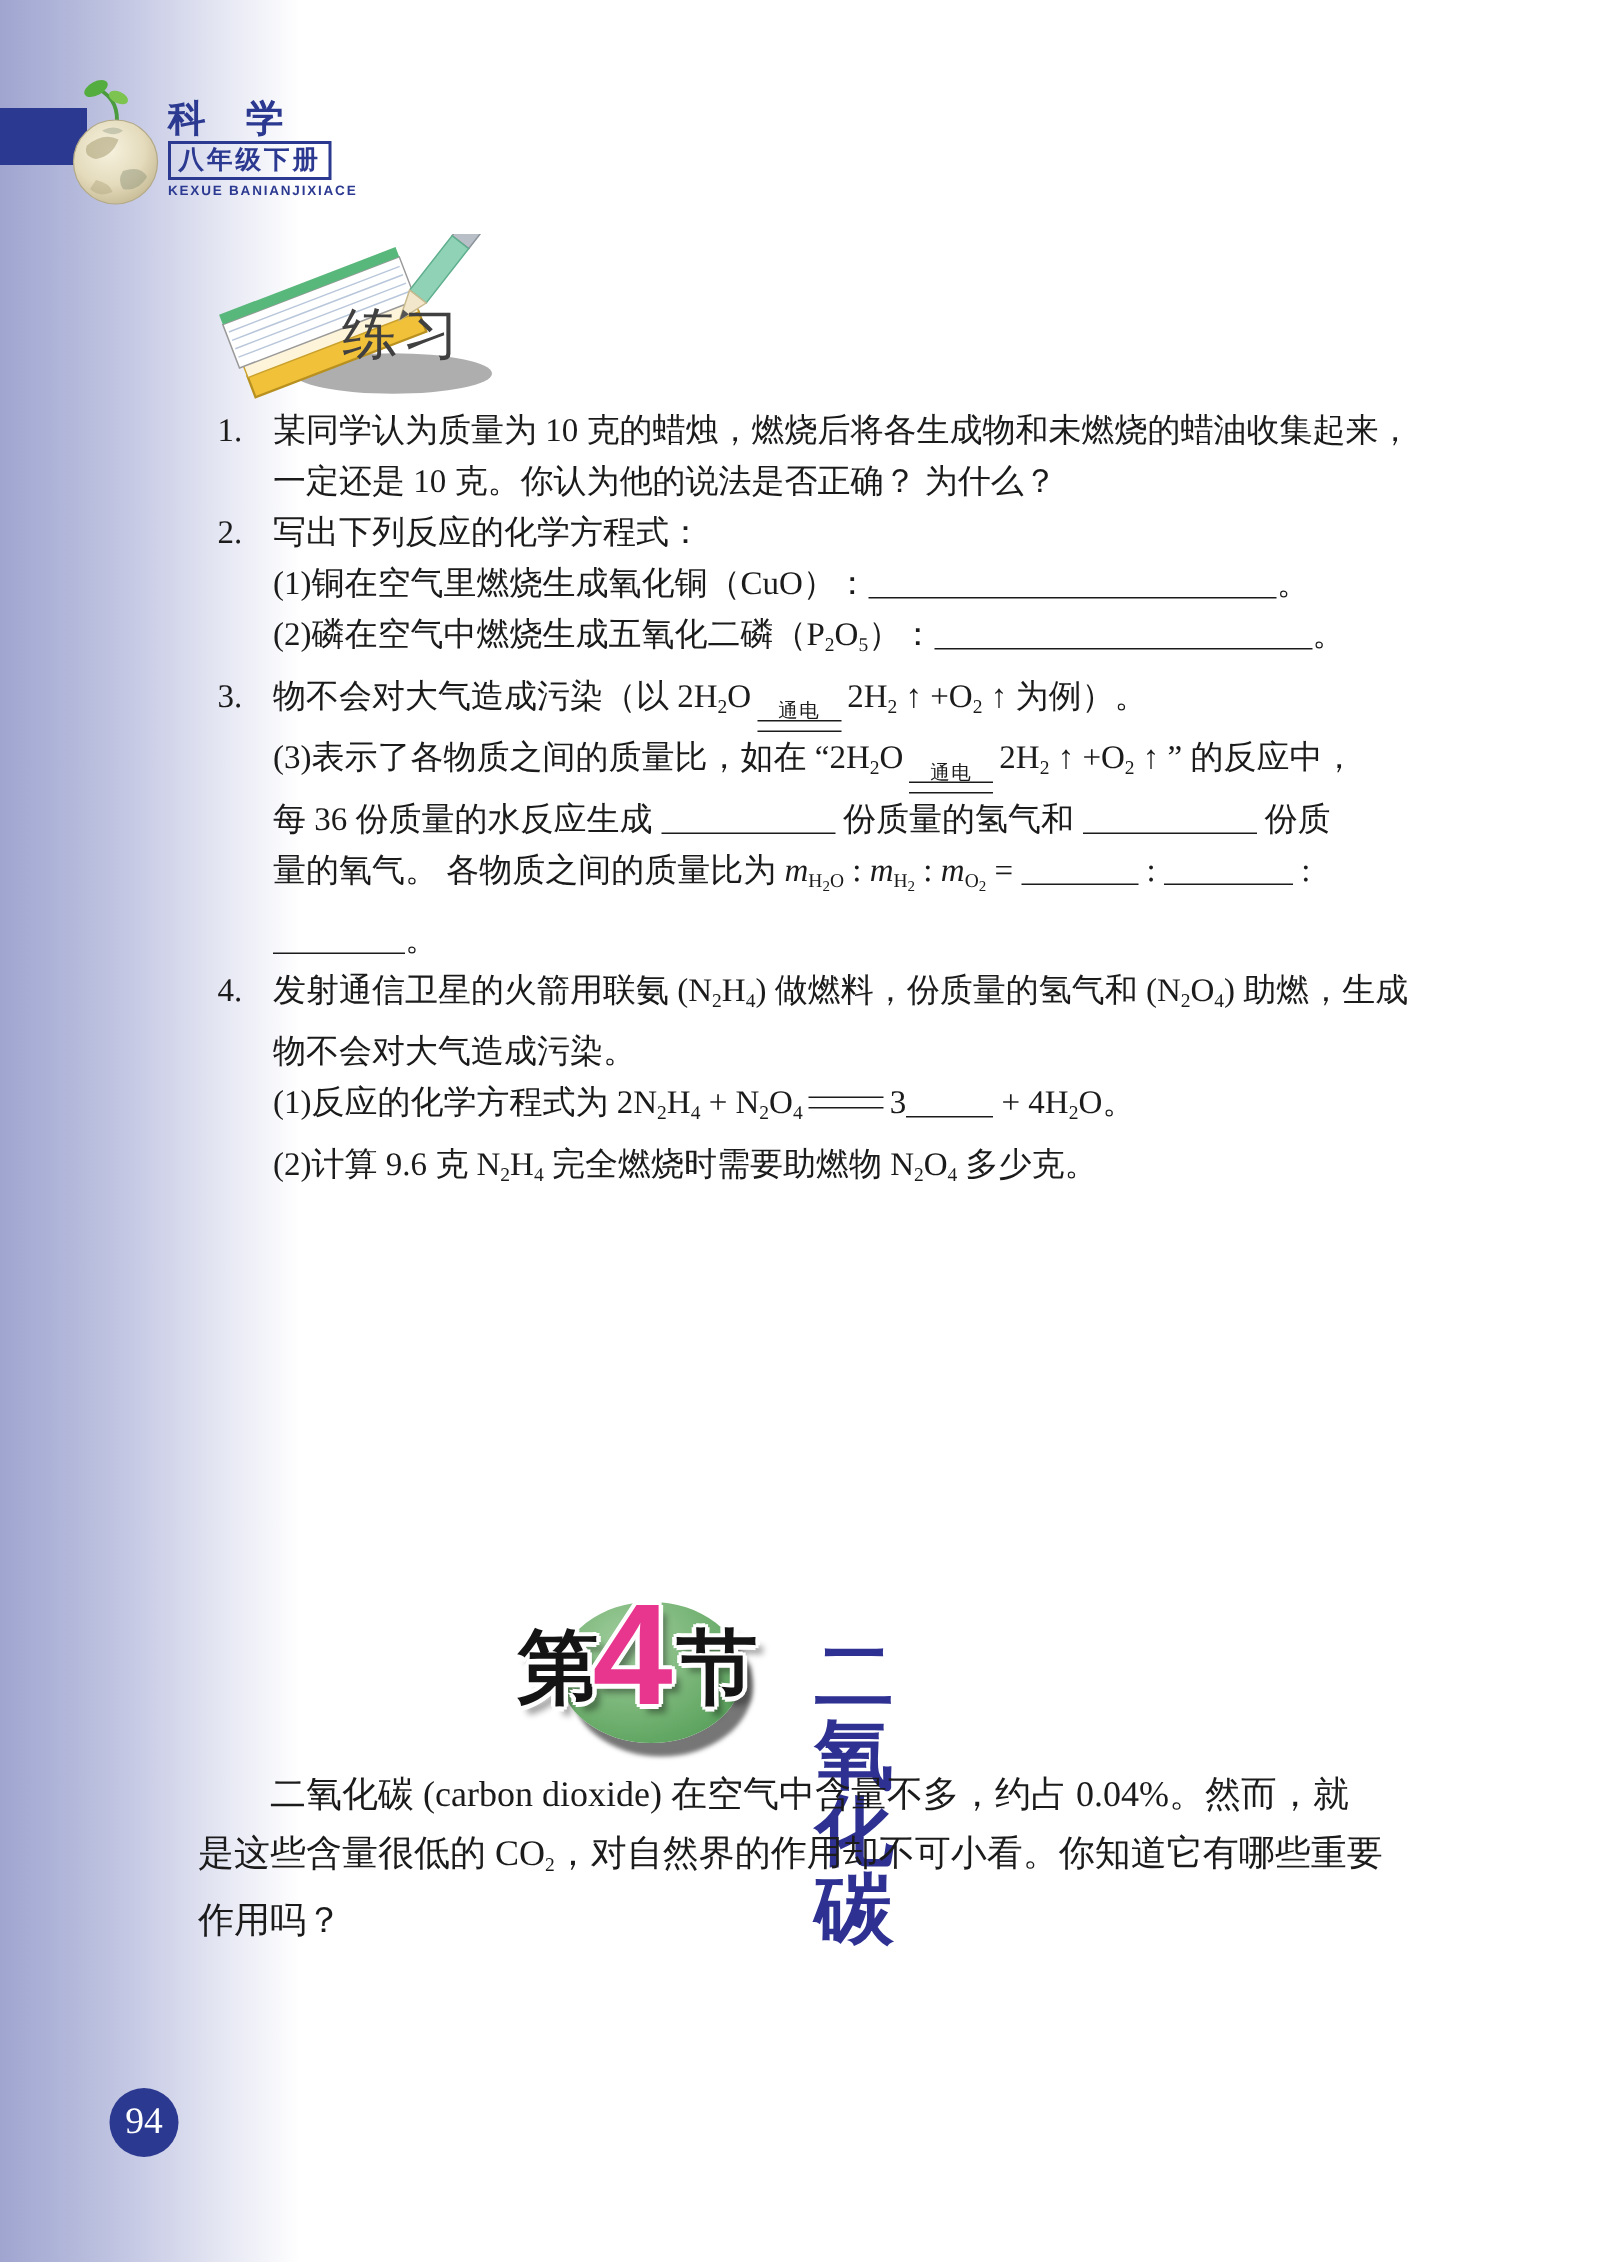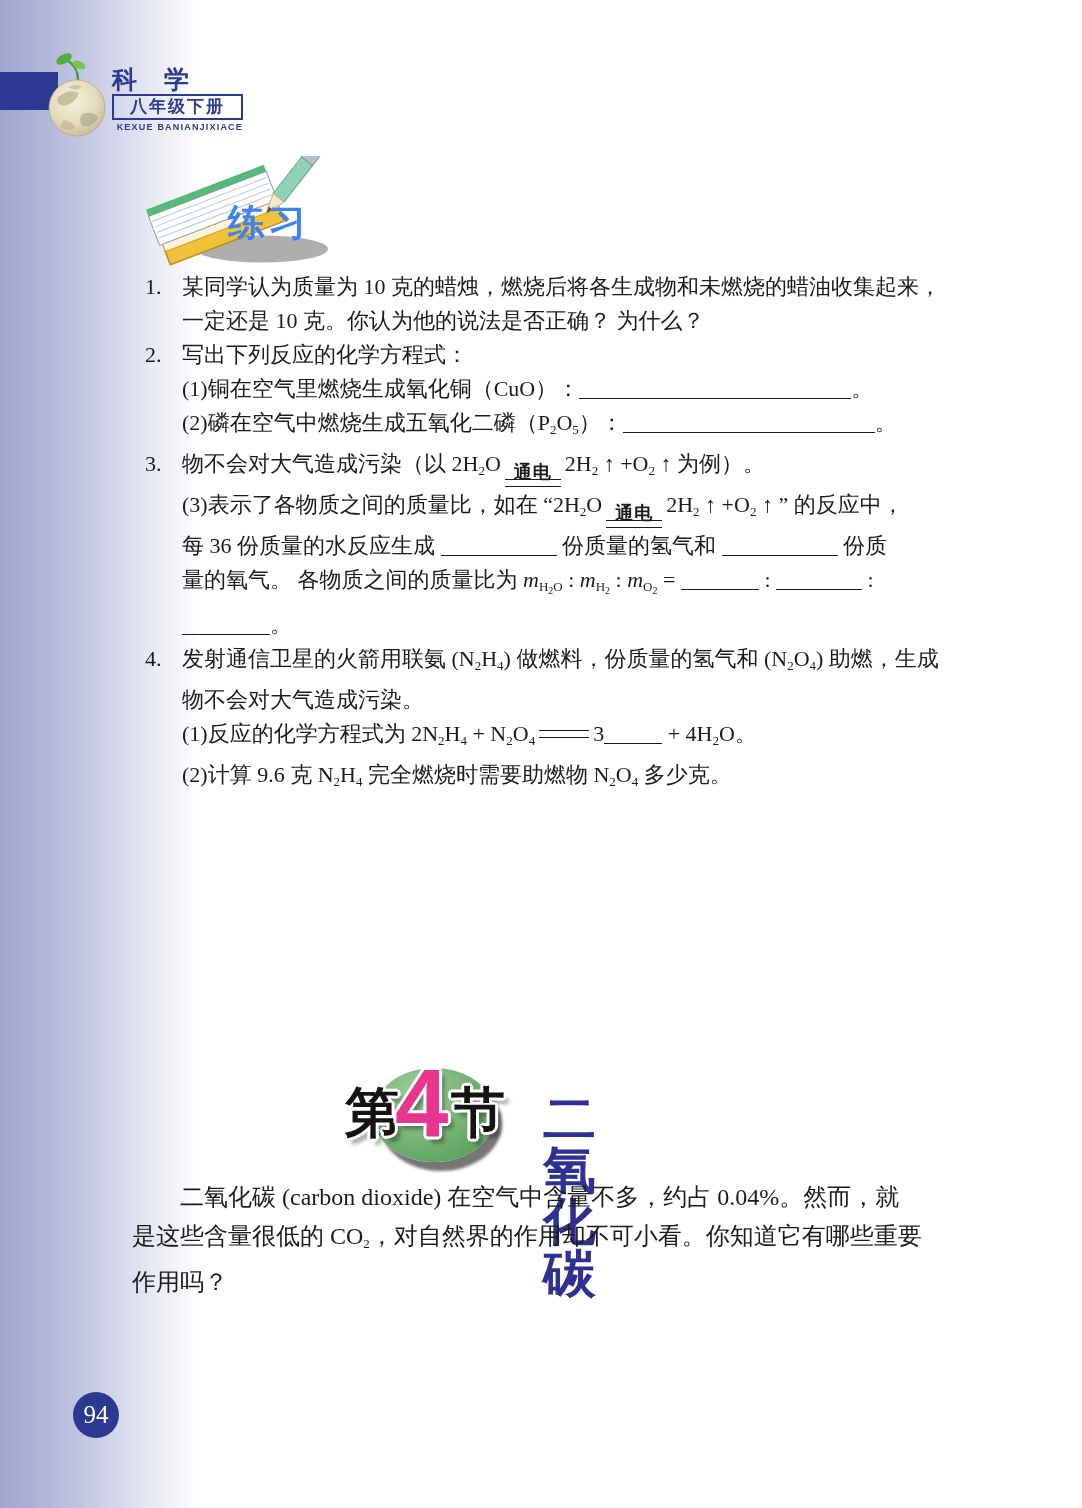--- a/index.html
+++ b/index.html
@@ -10,36 +10,36 @@
   
   .left-band{
     position:absolute;left:0;top:0;width:200px;height:100%;
     background:linear-gradient(90deg,#9fa5cf 0%,#aab0d6 14%,#c3c7e3 42%,#e3e5f2 72%,#ffffff 100%);
   }
   
   .blue-bar{position:absolute;left:0;top:72px;width:58px;height:38px;background:#2b3990;}
   .globe{position:absolute;left:44px;top:50px;}
   .hdr-text{position:absolute;left:112px;top:66px;font-family:"Liberation Sans",sans-serif;color:#2b3990;}
   .hdr-title{font-size:25px;font-weight:bold;letter-spacing:10px;line-height:26px;}
-  .hdr-sub{display:inline-block;border:2px solid #2b3990;padding:0 16px;font-size:17px;font-weight:bold;letter-spacing:2px;line-height:22px;margin-top:2px;}
+  .hdr-sub{display:inline-block;border:2px solid #2b3990;padding:0 5px;font-size:17px;font-weight:bold;letter-spacing:2px;line-height:22px;margin-top:2px;}
   .hdr-roman{font-size:9px;font-weight:bold;letter-spacing:1.2px;margin-top:2px;white-space:nowrap;text-align:right;}
   
   .ex-badge{position:absolute;left:144px;top:156px;width:230px;height:115px;}
-  .ex-label{position:absolute;left:84px;top:42px;font-size:37px;font-weight:bold;color:#3b82f6;letter-spacing:4px;}
+  .ex-label{position:absolute;left:84px;top:42px;font-size:37px;font-weight:normal;color:#404040;letter-spacing:4px;}
   
   .questions{position:absolute;left:145px;top:270px;width:815px;font-size:22px;line-height:34px;}
   .q{display:flex;align-items:flex-start;}
   .qnum{width:37px;flex:none;}
   .qtext{flex:1;min-width:0;}
   .seg-sub{font-size:13px;vertical-align:-4px;}
   .seg-ssub{font-size:10px;vertical-align:-7px;}
   .seg-i{font-style:italic;font-family:"Liberation Serif",serif;}
   .blank{display:inline-block;height:14px;border-bottom:1.6px solid #1b1b1b;vertical-align:-3px;}
   .ceq{display:inline-flex;flex-direction:column;align-items:center;vertical-align:-7px;margin:0 4px;}
-  .ceq .lbl{font-size:18px;line-height:13px;letter-spacing:1px;font-weight:bold;}
+  .ceq .lbl{font-size:13px;line-height:13px;letter-spacing:1px;}
   .ceq .lns{height:6px;border-top:1.6px solid #1b1b1b;border-bottom:1.6px solid #1b1b1b;}
   .ceq.nolbl{vertical-align:3px;}
   
   .section-hdr{position:absolute;left:345px;top:1058px;height:130px;font-family:"Liberation Sans",sans-serif;}
   .sec-ellipse{
     position:absolute;left:28px;top:10px;width:122px;height:94px;border-radius:50%;
     background:radial-gradient(ellipse at 38% 30%,#a3cfa0 0%,#74b273 50%,#58a05b 82%,#4c9150 100%);
     box-shadow:7px 9px 3px rgba(60,60,60,0.7);
   }
   .outlined{

